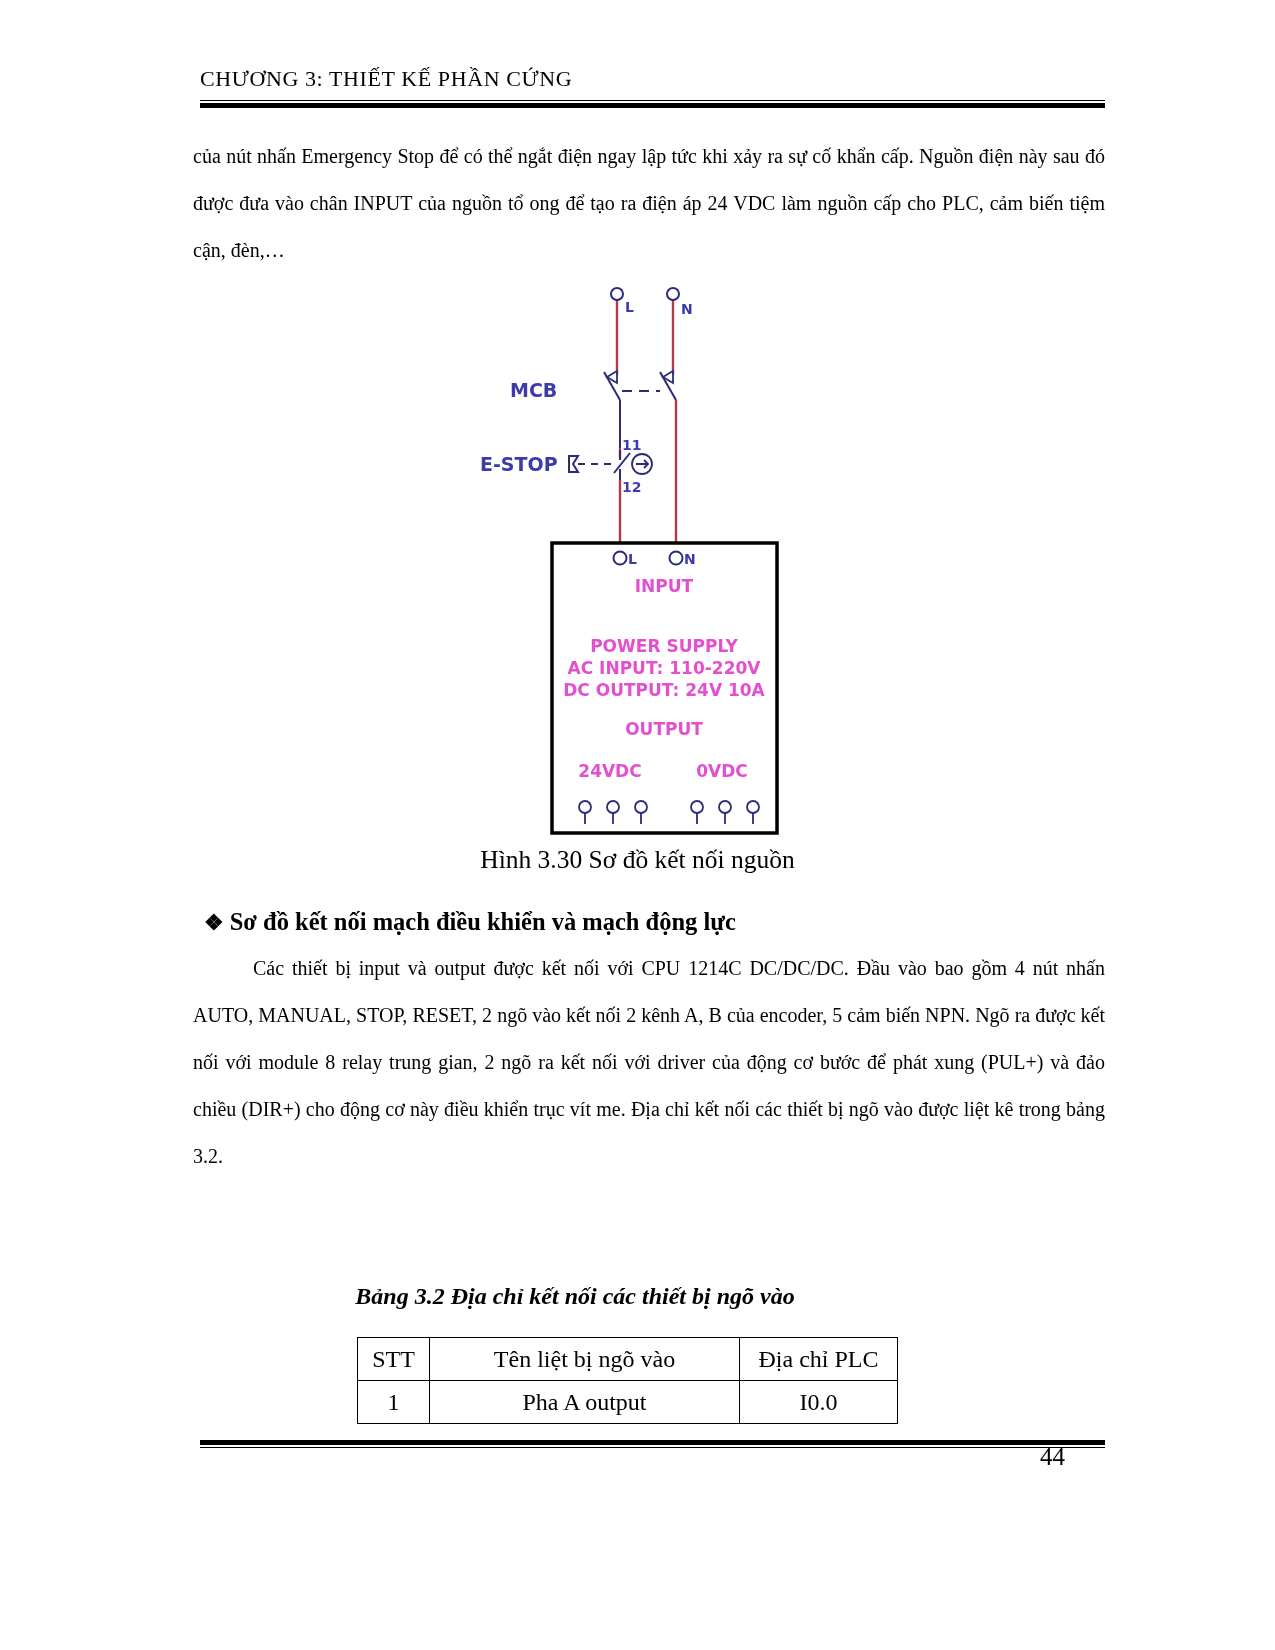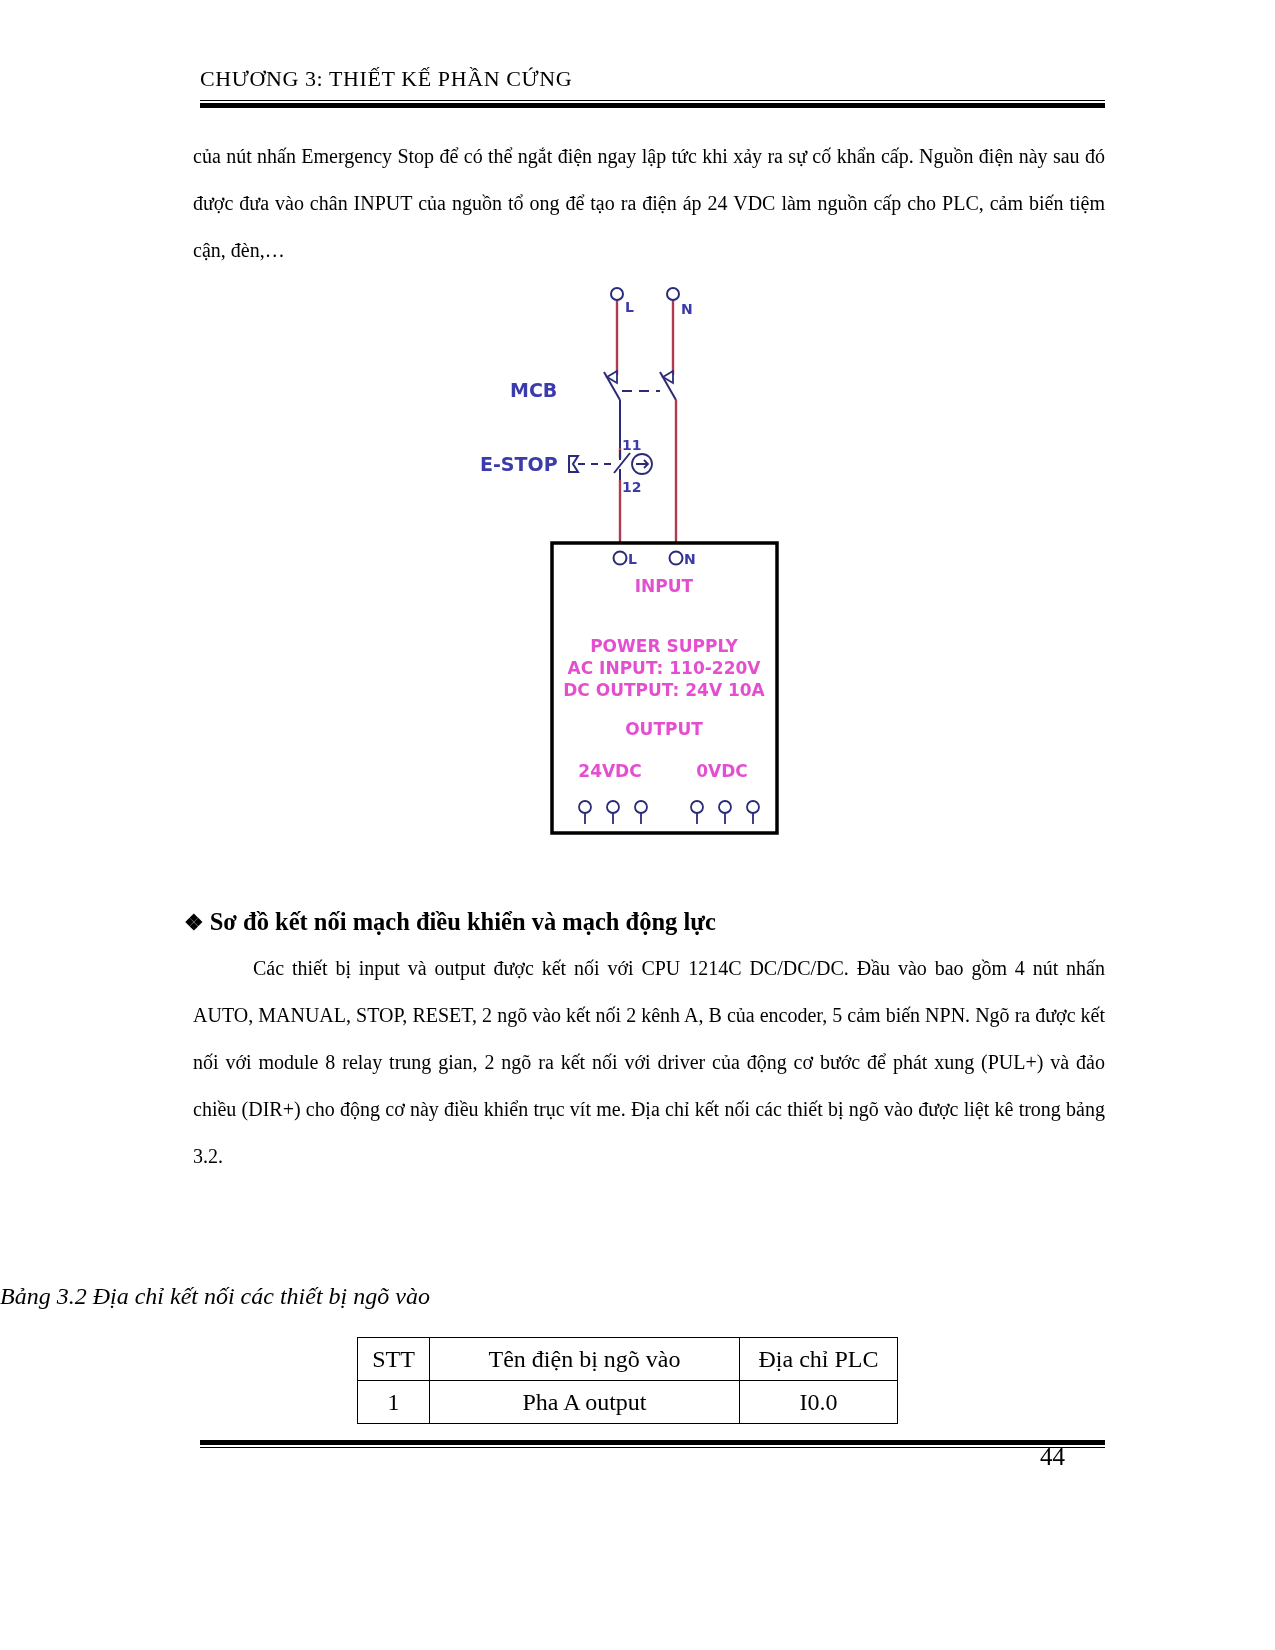--- a/index.html
+++ b/index.html
@@ -53,21 +53,21 @@
     line-height: 47px;
     text-align: justify;
   }
   .body-block.p1 { top: 133px; }
   .body-block.p2 { top: 945px; }
 
   .indent { display: inline-block; width: 60px; }
 
   .heading {
     position: absolute;
-    left: 184px; top: 908px;
+    left: 204px; top: 908px;
     font-size: 24.5px;
     font-weight: bold;
     white-space: nowrap;
     text-align: right;
   }
   .heading .bullet { font-size: 22px; margin-right: 6px; }
 
   
   .figure {
     position: absolute;
@@ -80,22 +80,23 @@
     width: 1275px;
     text-align: center;
     font-size: 25.5px;
   }
 
   
   .table-caption {
     position: absolute;
     left: 0; top: 1283px;
     width: 1150px;
+    text-align: center;
     font-size: 24px;
-    font-weight: normal;
+    font-weight: bold;
     font-style: italic;
   }
   table.addr {
     position: absolute;
     left: 357px; top: 1337px;
     border-collapse: collapse;
     font-size: 24px;
   }
   table.addr td {
     border: 1.6px solid #000;
@@ -217,36 +218,37 @@
         <line x1="115" y1="533" x2="115" y2="544"></line>
         <line x1="143" y1="533" x2="143" y2="544"></line>
         <line x1="171" y1="533" x2="171" y2="544"></line>
         <line x1="227" y1="533" x2="227" y2="544"></line>
         <line x1="255" y1="533" x2="255" y2="544"></line>
         <line x1="283" y1="533" x2="283" y2="544"></line>
       </g>
     </svg>
   </div>
 
+  <div class="fig-caption">Hình 3.30 Sơ đồ kết nối nguồn</div>
 
   <div class="heading">
     <span class="bullet">❖</span><span>Sơ đồ kết nối mạch điều khiển và mạch động lực</span>
   </div>
 
   <div class="body-block p2">
     <span class="indent"></span><span>Các thiết bị input và output được kết nối với CPU 1214C DC/DC/DC. Đầu vào bao gồm 4 nút nhấn AUTO, MANUAL, STOP, RESET, 2 ngõ vào kết nối 2 kênh A, B của encoder, 5 cảm biến NPN. Ngõ ra được kết nối với module 8 relay trung gian, 2 ngõ ra kết nối với driver của động cơ bước để phát xung (PUL+) và đảo chiều (DIR+) cho động cơ này điều khiển trục vít me. Địa chỉ kết nối các thiết bị ngõ vào được liệt kê trong bảng 3.2.</span>
   </div>
 
   <div class="table-caption">Bảng 3.2 Địa chỉ kết nối các thiết bị ngõ vào</div>
 
   <table class="addr">
     <tbody>
       <tr>
         <td class="c-stt">STT</td>
-        <td class="c-name">Tên điện bị ngõ vào</td>
+        <td class="c-name">Tên liệt bị ngõ vào</td>
         <td class="c-addr">Địa chỉ PLC</td>
       </tr>
       <tr>
         <td class="c-stt">1</td>
         <td class="c-name left">Pha A output</td>
         <td class="c-addr">I0.0</td>
       </tr>
     </tbody>
   </table>
 

